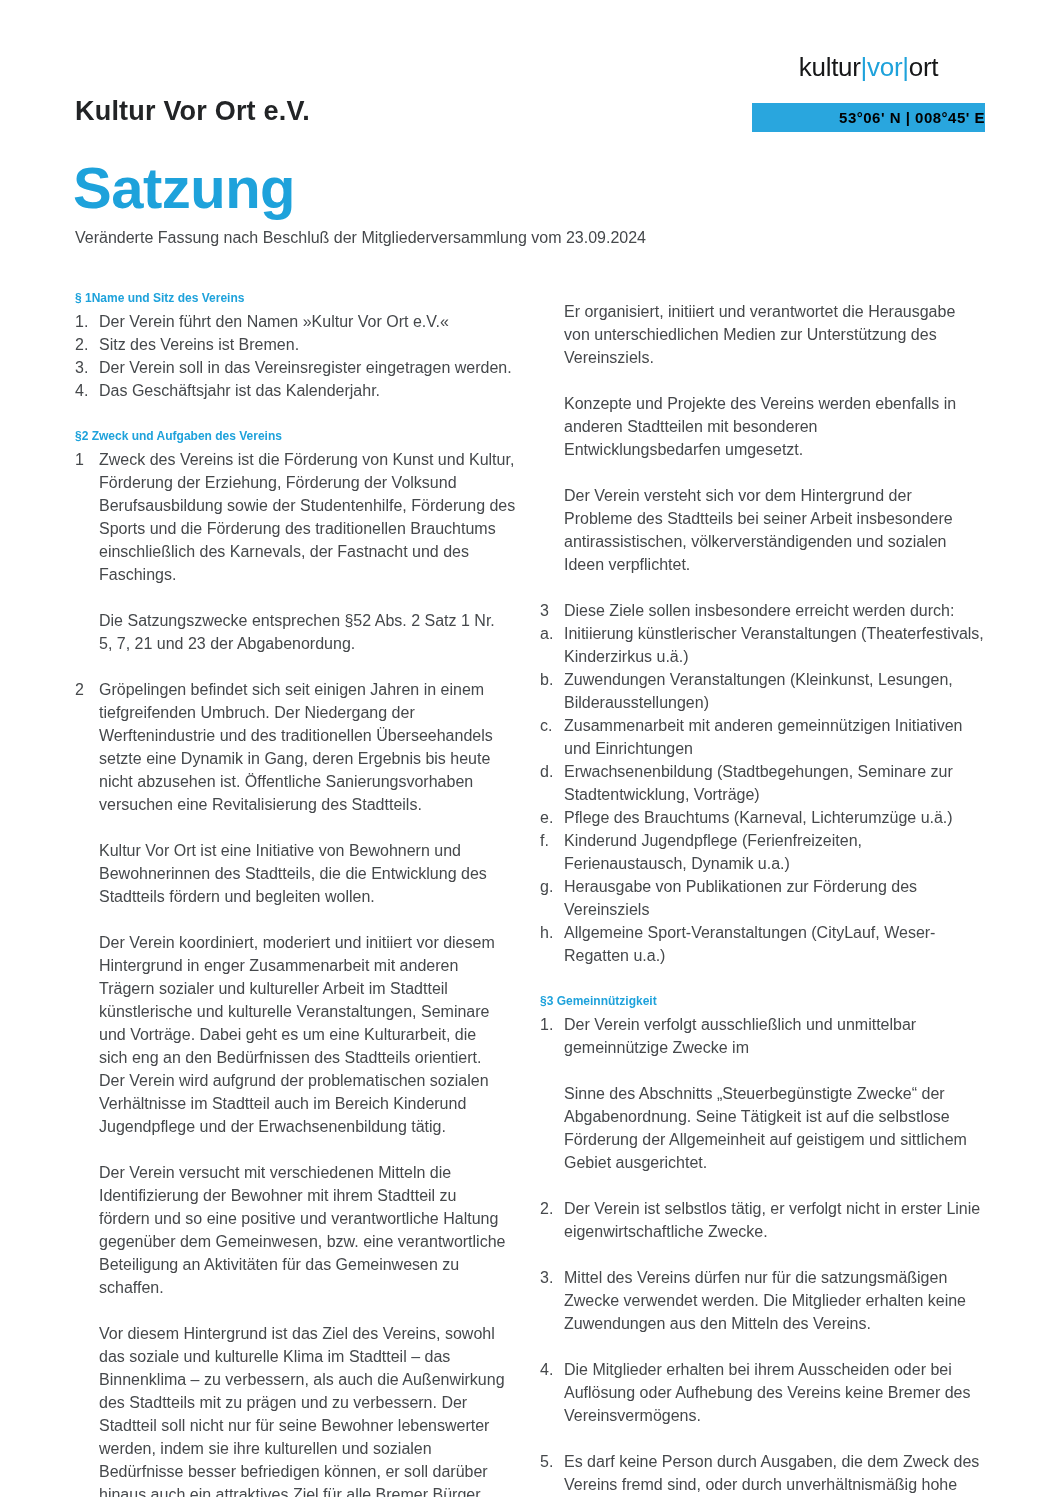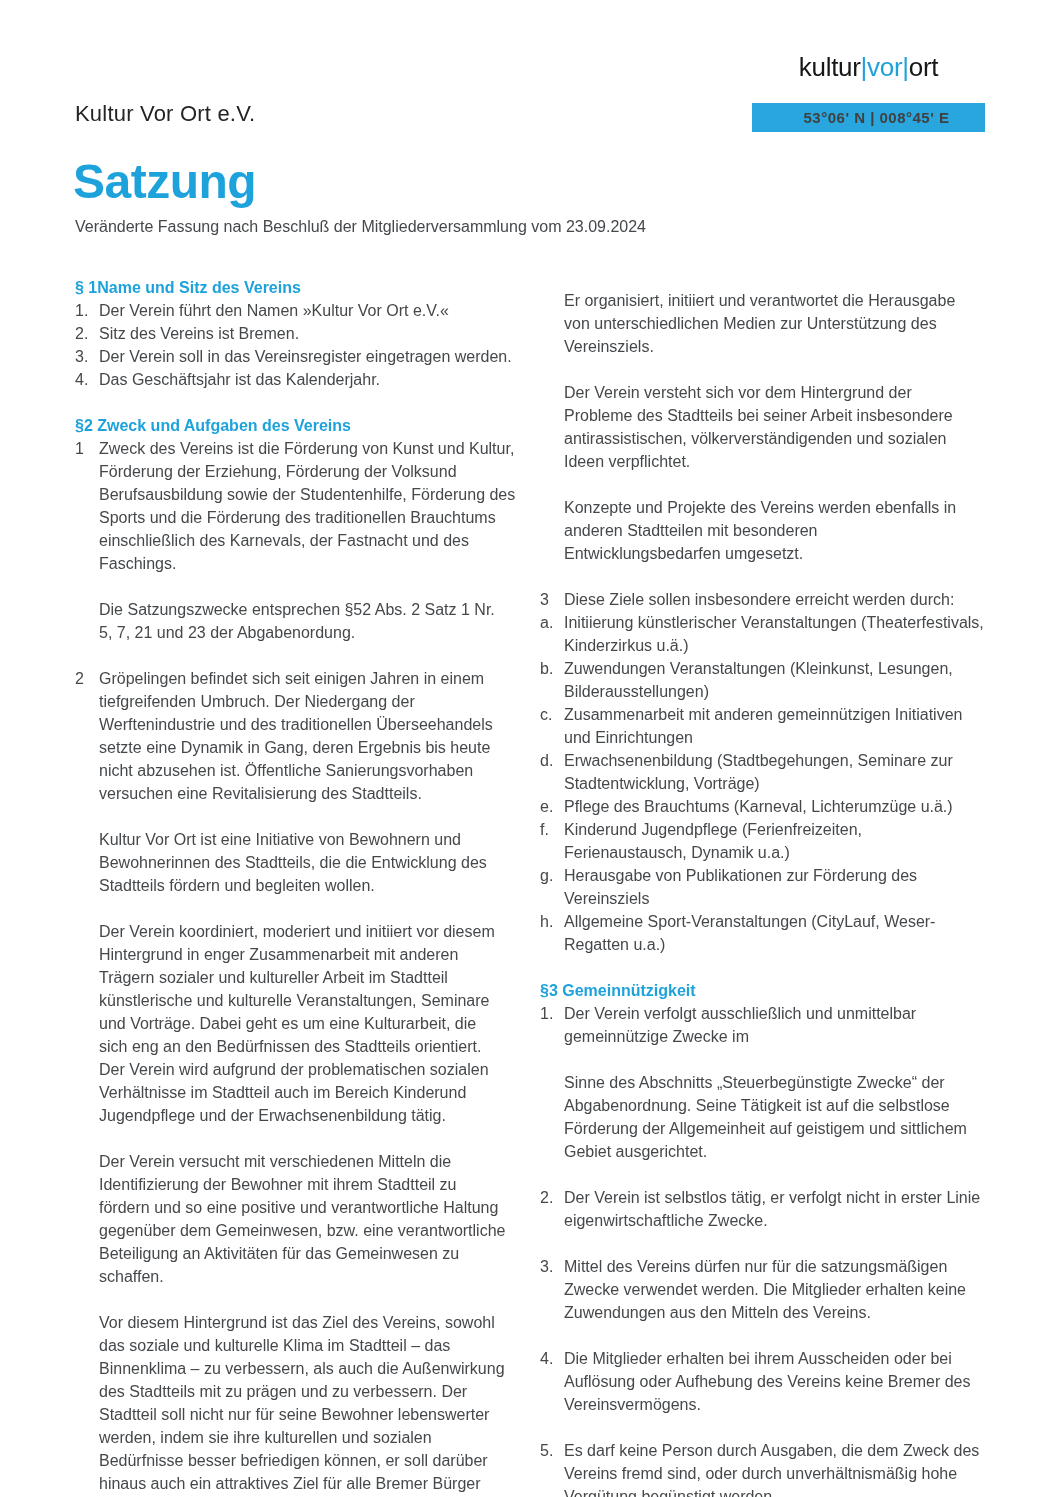--- a/index.html
+++ b/index.html
@@ -20,54 +20,54 @@
   }
   .page { padding: 52px 73px 0 75px; }
 
   
   .header {
     display: flex;
     justify-content: space-between;
     align-items: flex-end;
   }
   .org-name {
-    font-size: 22px;
-    font-weight: normal;
+    font-size: 27px;
+    font-weight: bold;
     color: var(--dark);
     letter-spacing: 0.2px;
     padding-bottom: 5px;
   }
   .logo-block { text-align: right; }
   .logo-wordmark {
     font-size: 26px;
     font-weight: normal;
     color: #161718;
     letter-spacing: -0.3px;
     margin-bottom: 20px;
     white-space: nowrap;
     text-align: center;
   }
   .logo-wordmark .cyan { color: var(--accent); }
   .coord-bar {
     background: var(--bar);
-    color: #404040;
+    color: #000000;
     width: 233px;
     height: 29px;
     line-height: 29px;
     font-size: 15px;
     font-weight: bold;
     letter-spacing: 0.5px;
     padding-left: 16px;
-    text-align: center;
+    text-align: right;
   }
 
   
   .doc-title {
     color: var(--accent);
-    font-size: 48px;
+    font-size: 58px;
     font-weight: bold;
     letter-spacing: -0.5px;
     margin: 24px 0 0 -2px;
     line-height: 1.1;
   }
   .doc-subtitle {
     font-size: 16px;
     margin-top: 9px;
     color: var(--text);
   }
@@ -78,21 +78,21 @@
     gap: 20px;
     margin-top: 40px;
     font-size: 16px;
     line-height: 23px;
   }
   .col { width: 445px; }
 
   .sec-heading {
     color: var(--accent);
     font-weight: bold;
-    font-size: 16px;
+    font-size: 12px;
     line-height: 23px;
     margin: 0;
   }
   .li { display: flex; }
   .li .marker { flex: 0 0 24px; }
   .li .text { flex: 1; }
   .indent { margin-left: 24px; }
   p { margin: 13px; }
   .gap-top { margin-top: 23px; }
 </style>
@@ -152,22 +152,22 @@
       <p class="indent gap-top">Kultur Vor Ort ist eine Initiative von Bewohnern und Bewohnerinnen des Stadtteils, die die Entwicklung des Stadtteils fördern und begleiten wollen.</p>
       <p class="indent gap-top">Der Verein koordiniert, moderiert und initiiert vor diesem Hintergrund in enger Zusammenarbeit mit anderen Trägern sozialer und kultureller Arbeit im Stadtteil künstlerische und kulturelle Veranstaltungen, Seminare und Vorträge. Dabei geht es um eine Kulturarbeit, die sich eng an den Bedürfnissen des Stadtteils orientiert. Der Verein wird aufgrund der problematischen sozialen Verhältnisse im Stadtteil auch im Bereich Kinderund Jugendpflege und der Erwachsenenbildung tätig.</p>
       <p class="indent gap-top">Der Verein versucht mit verschiedenen Mitteln die Identifizierung der Bewohner mit ihrem Stadtteil zu fördern und so eine positive und verantwortliche Haltung gegenüber dem Gemeinwesen, bzw. eine verantwortliche Beteiligung an Aktivitäten für das Gemeinwesen zu schaffen.</p>
       <p class="indent gap-top">Vor diesem Hintergrund ist das Ziel des Vereins, sowohl das soziale und kulturelle Klima im Stadtteil – das Binnenklima – zu verbessern, als auch die Außenwirkung des Stadtteils mit zu prägen und zu verbessern. Der Stadtteil soll nicht nur für seine Bewohner lebenswerter werden, indem sie ihre kulturellen und sozialen Bedürfnisse besser befriedigen können, er soll darüber hinaus auch ein attraktives Ziel für alle Bremer Bürger und für Besucher in der Hansestadt sein.</p>
 
     </div>
 
     <div class="col">
 
       <p class="indent">Er organisiert, initiiert und verantwortet die Herausgabe von unterschiedlichen Medien zur Unterstützung des Vereinsziels.</p>
+      <p class="indent gap-top">Konzepte und Projekte des Vereins werden ebenfalls in anderen Stadtteilen mit besonderen Entwicklungsbedarfen umgesetzt.</p>
       <p class="indent gap-top">Der Verein versteht sich vor dem Hintergrund der Probleme des Stadtteils bei seiner Arbeit insbesondere antirassistischen, völkerverständigenden und sozialen Ideen verpflichtet.</p>
-      <p class="indent gap-top">Konzepte und Projekte des Vereins werden ebenfalls in anderen Stadtteilen mit besonderen Entwicklungsbedarfen umgesetzt.</p>
 
       <div class="li gap-top">
         <span class="marker">3</span>
         <span class="text">Diese Ziele sollen insbesondere erreicht werden durch:</span>
       </div>
 
       <div class="li">
         <span class="marker">a.</span>
         <span class="text">Initiierung künstlerischer Veranstaltungen (Theaterfestivals, Kinderzirkus u.ä.)</span>
       </div>

